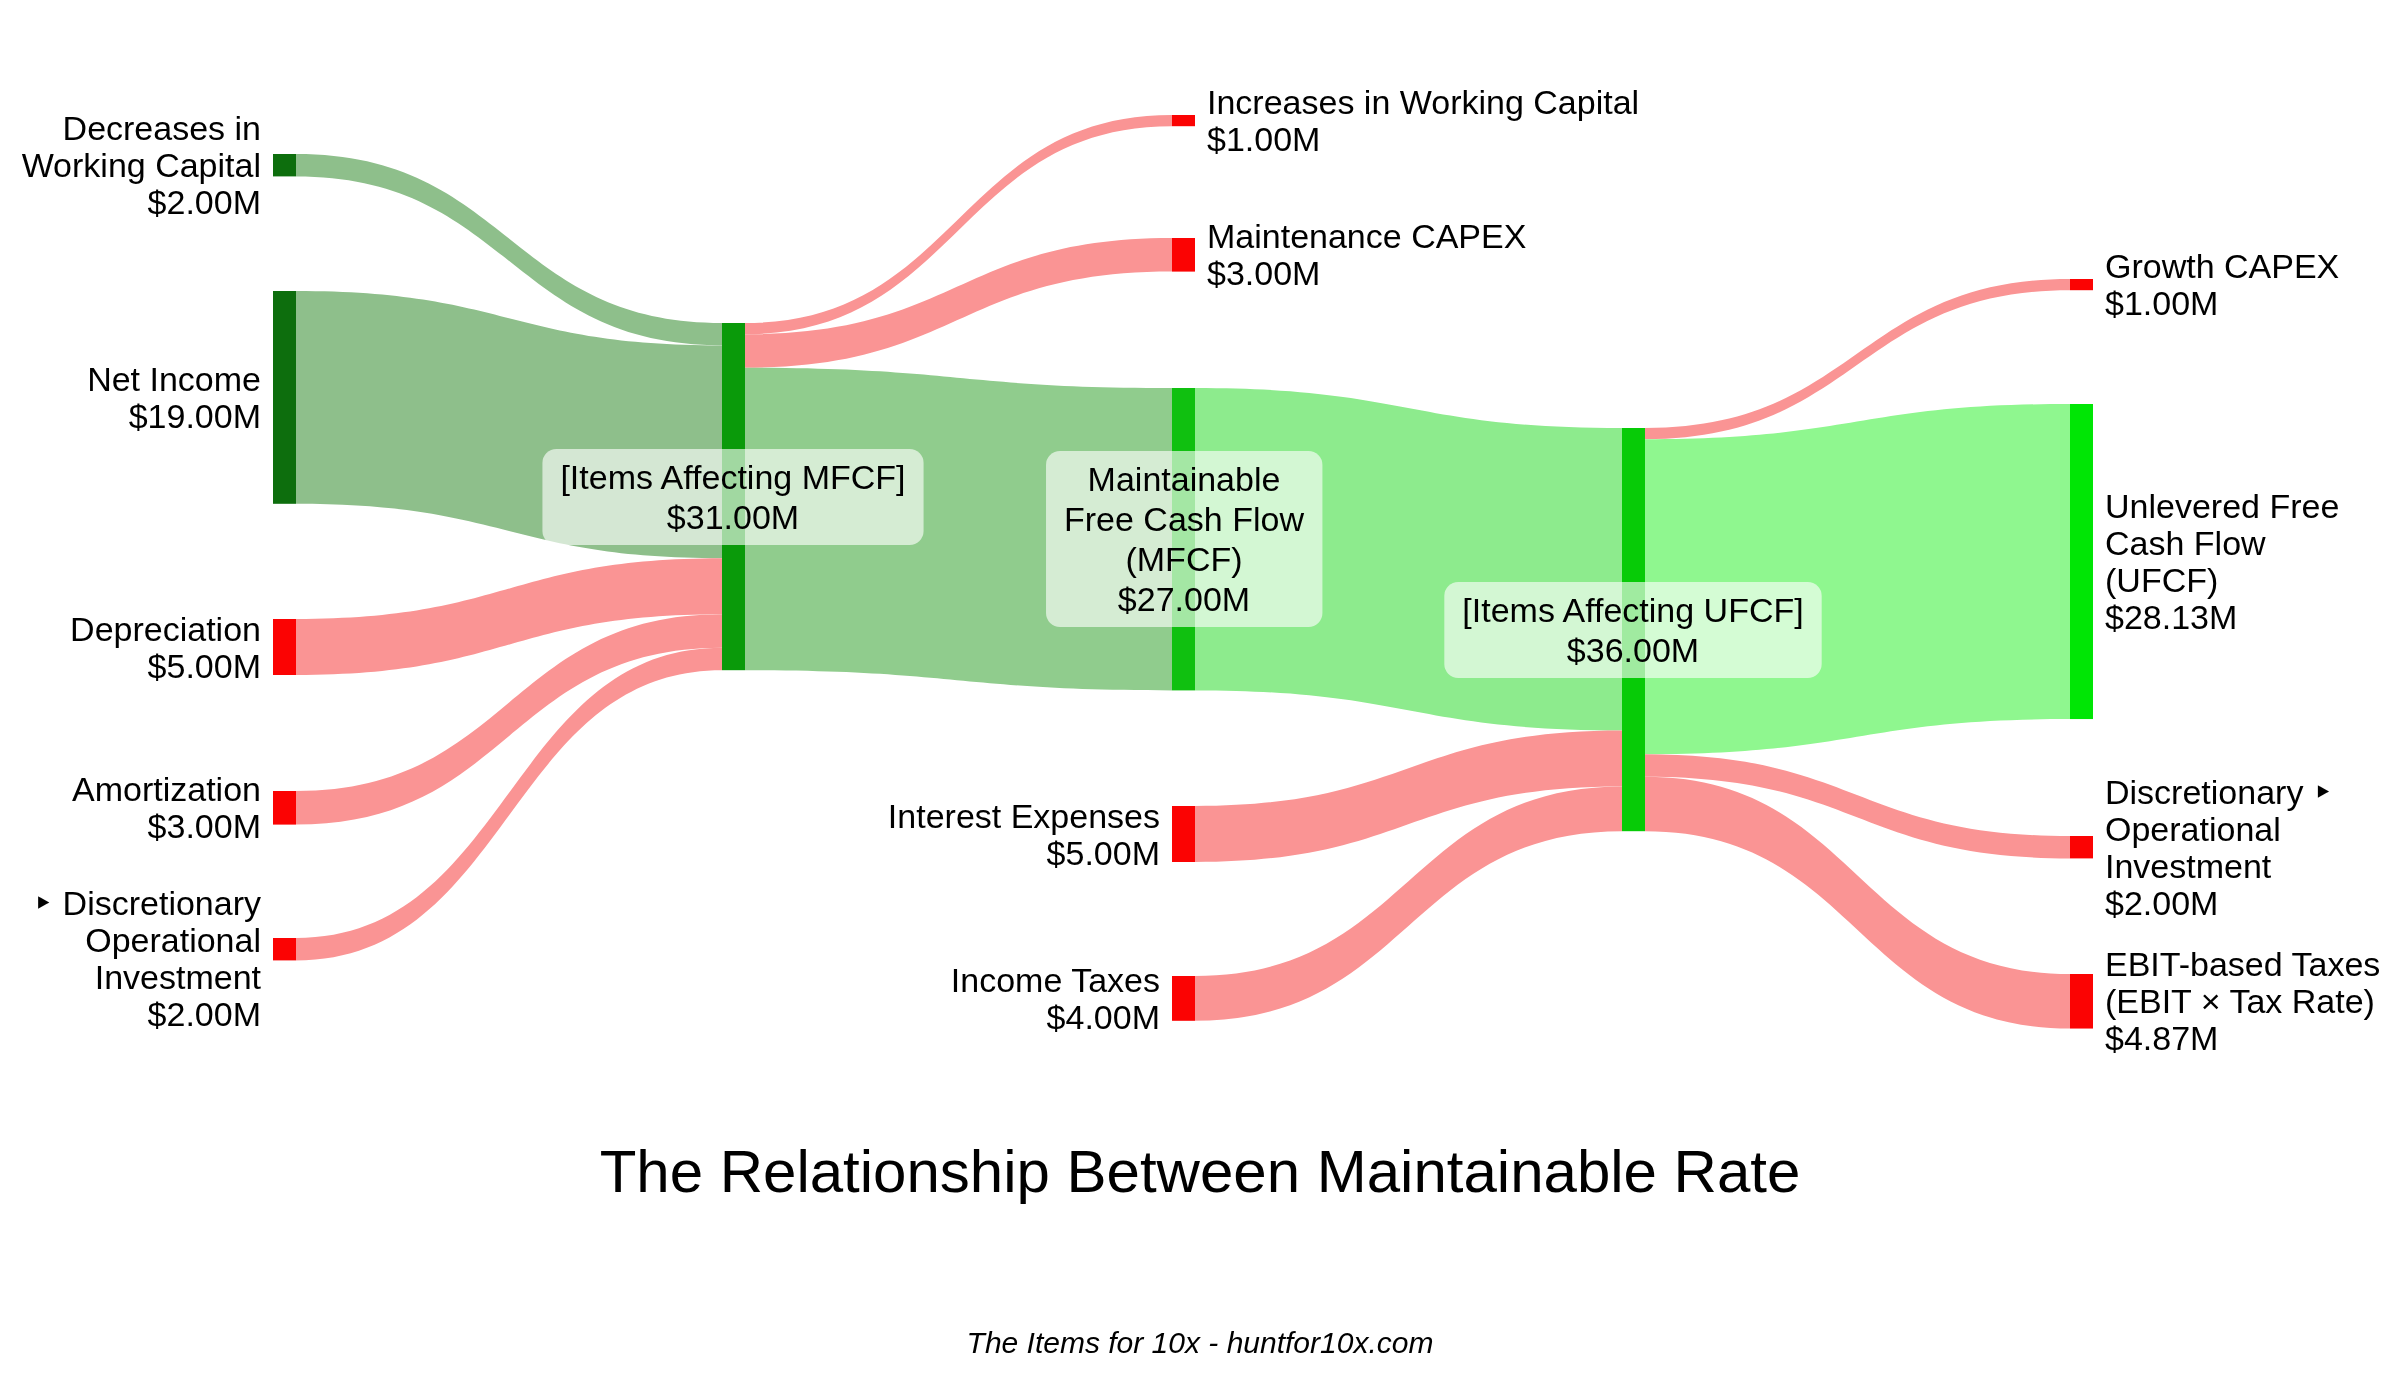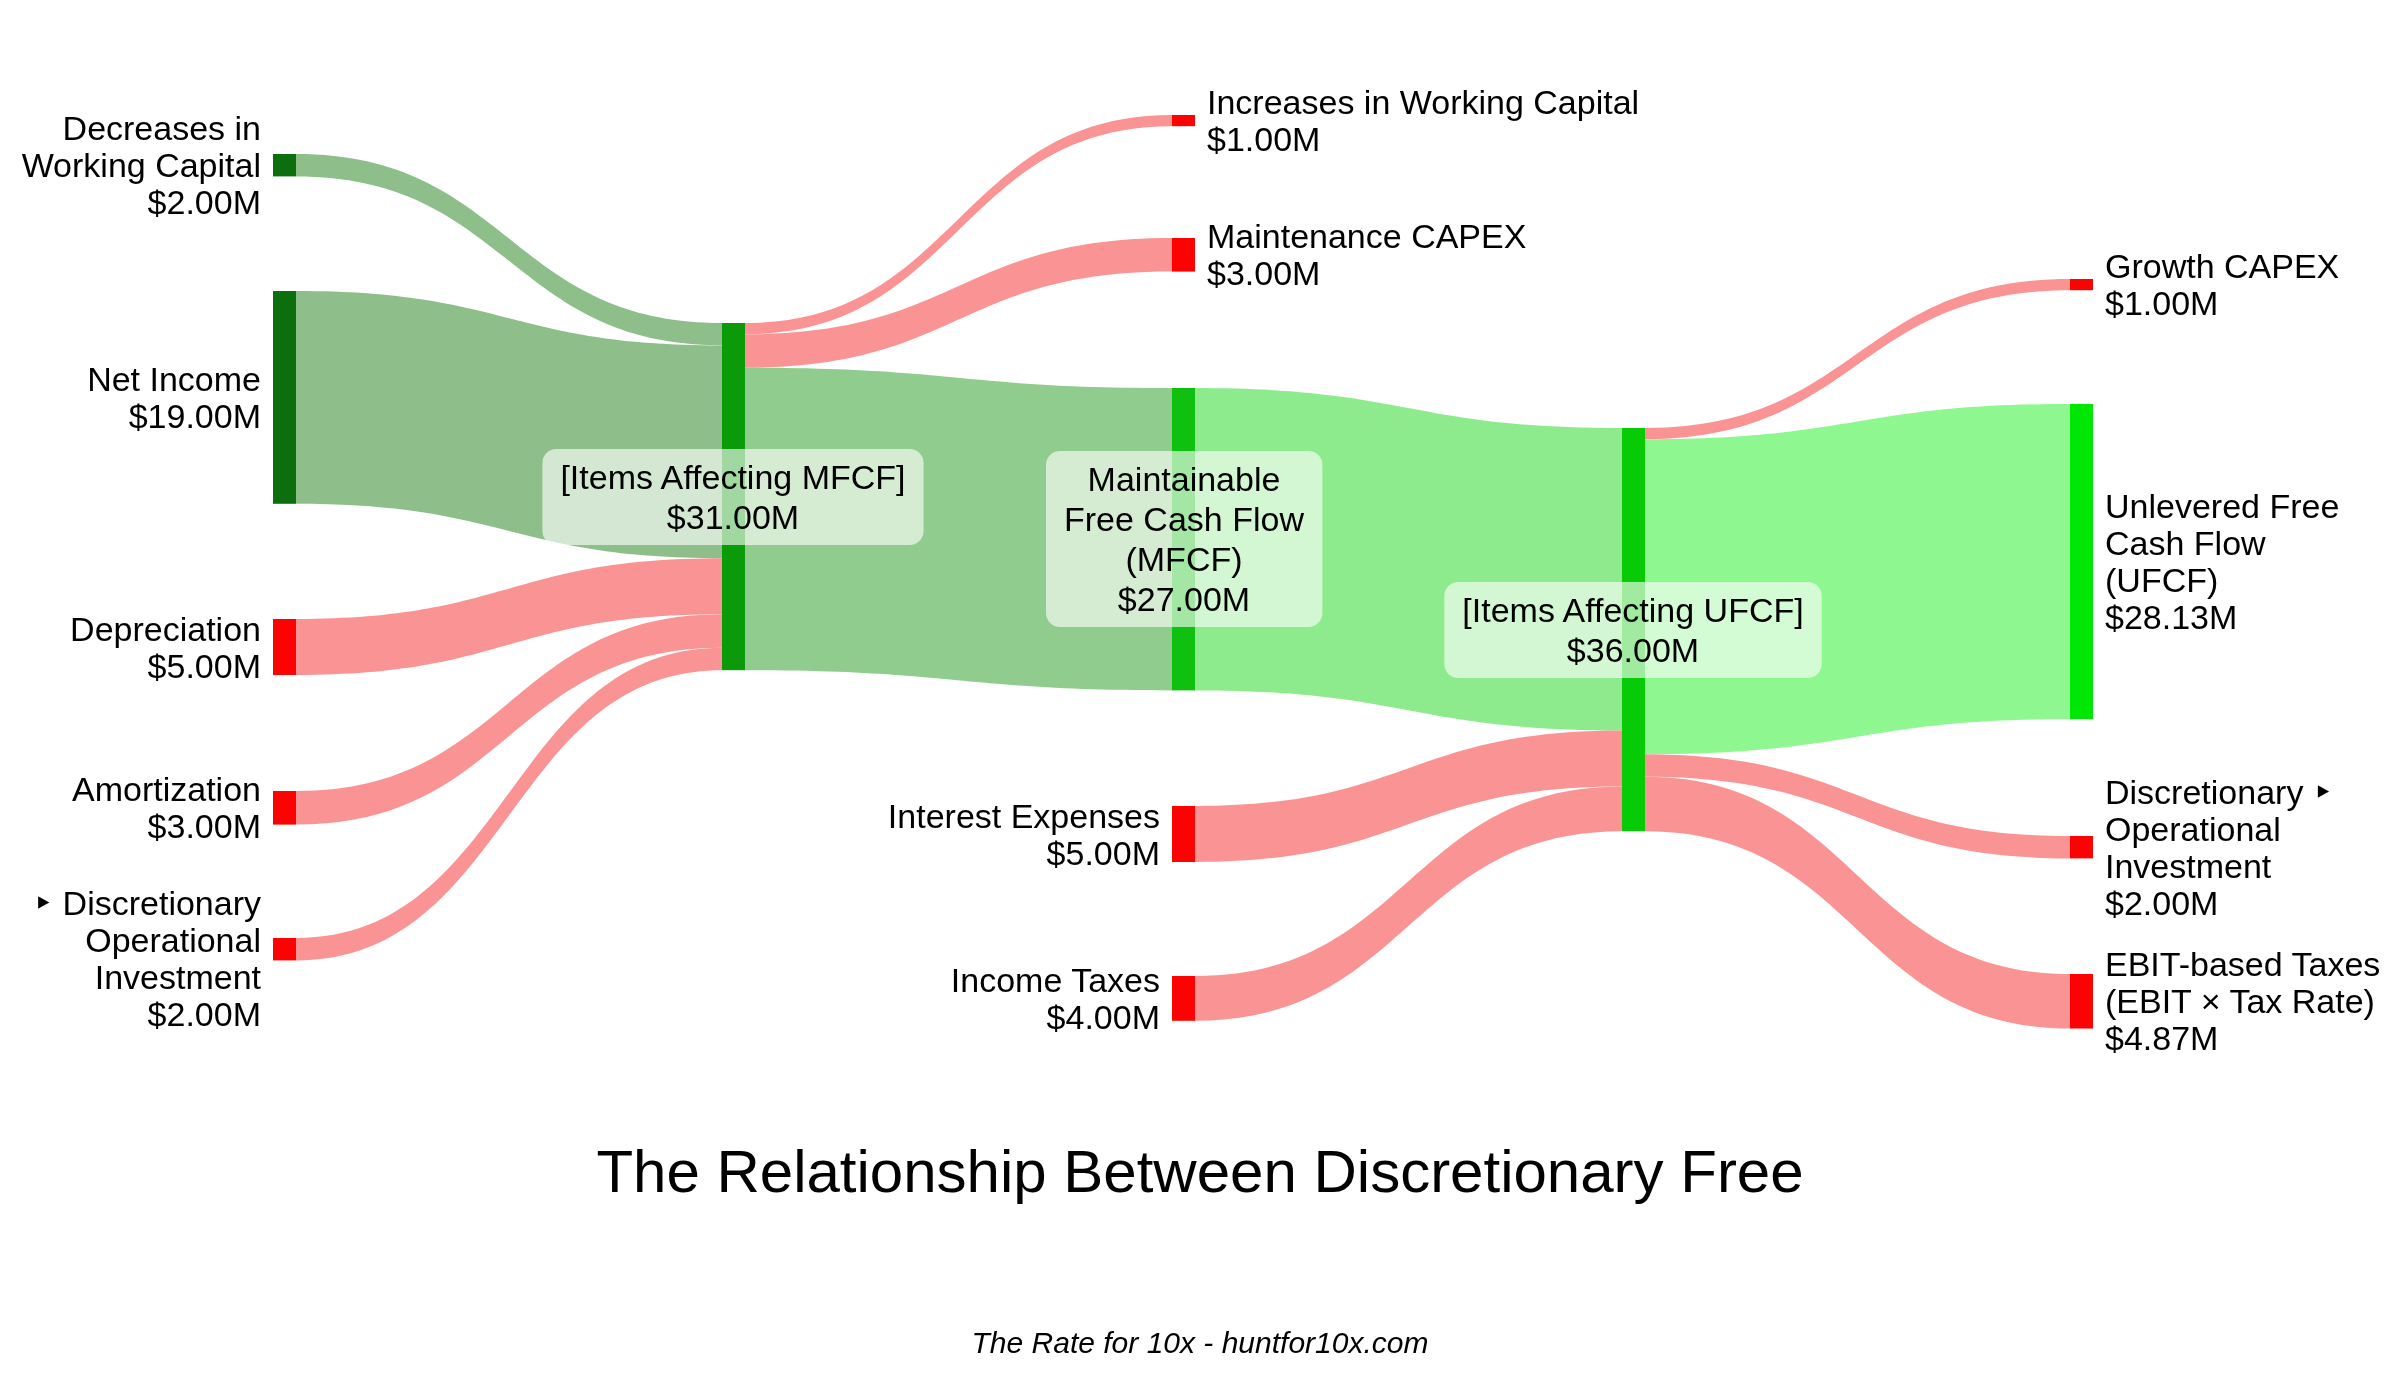--- a/index.html
+++ b/index.html
@@ -69,16 +69,16 @@
         <text class="lbl" text-anchor="end"><tspan x="1160" y="958.9">Income Taxes</tspan><tspan x="1160" y="995.9">$4.00M</tspan></text>
         <rect x="1444.3125" y="561" width="377.375" height="96" rx="14" fill="rgba(255,255,255,0.62)"></rect>
         <text class="lbl" text-anchor="middle"><tspan x="1633" y="589">[Items Affecting UFCF]</tspan><tspan x="1633" y="629">$36.00M</tspan></text>
         <text class="lbl" text-anchor="start"><tspan x="2105" y="245.10000000000002">Growth CAPEX</tspan><tspan x="2105" y="282.1">$1.00M</tspan></text>
         <text class="lbl" text-anchor="start"><tspan x="2105" y="485.028">Unlevered Free</tspan><tspan x="2105" y="522.028">Cash Flow</tspan><tspan x="2105" y="559.028">(UFCF)</tspan><tspan x="2105" y="596.028">$28.13M</tspan></text>
         <text class="lbl" text-anchor="start"><tspan x="2105" y="770.7">Discretionary ‣</tspan><tspan x="2105" y="807.7">Operational</tspan><tspan x="2105" y="844.7">Investment</tspan><tspan x="2105" y="881.7">$2.00M</tspan></text>
         <text class="lbl" text-anchor="start"><tspan x="2105" y="943.272">EBIT-based Taxes</tspan><tspan x="2105" y="980.272">(EBIT × Tax Rate)</tspan><tspan x="2105" y="1017.272">$4.87M</tspan></text>
       </g>
     </svg>
   <div class="chart-title">
-    <div>The Relationship Between Discretionary Free</div>
+    <div>The Relationship Between Maintainable Rate</div>
   </div>
-  <div class="chart-subtitle">The Rate for 10x - huntfor10x.com</div>
+  <div class="chart-subtitle">The Items for 10x - huntfor10x.com</div>
 </div>
 
 </body></html>

